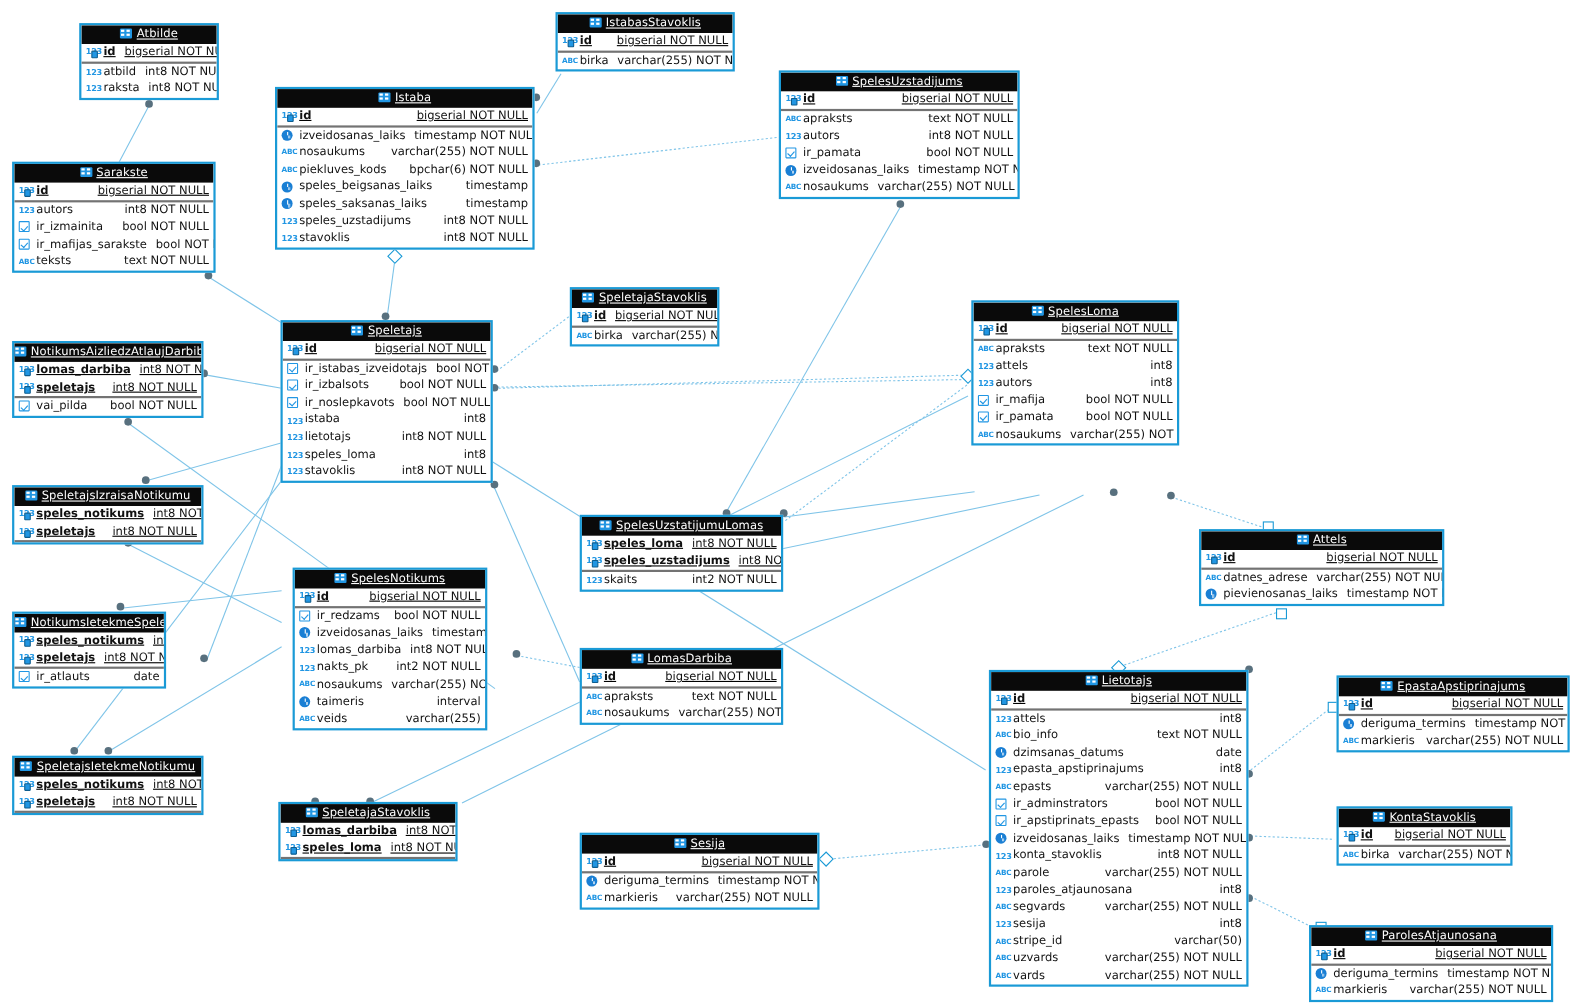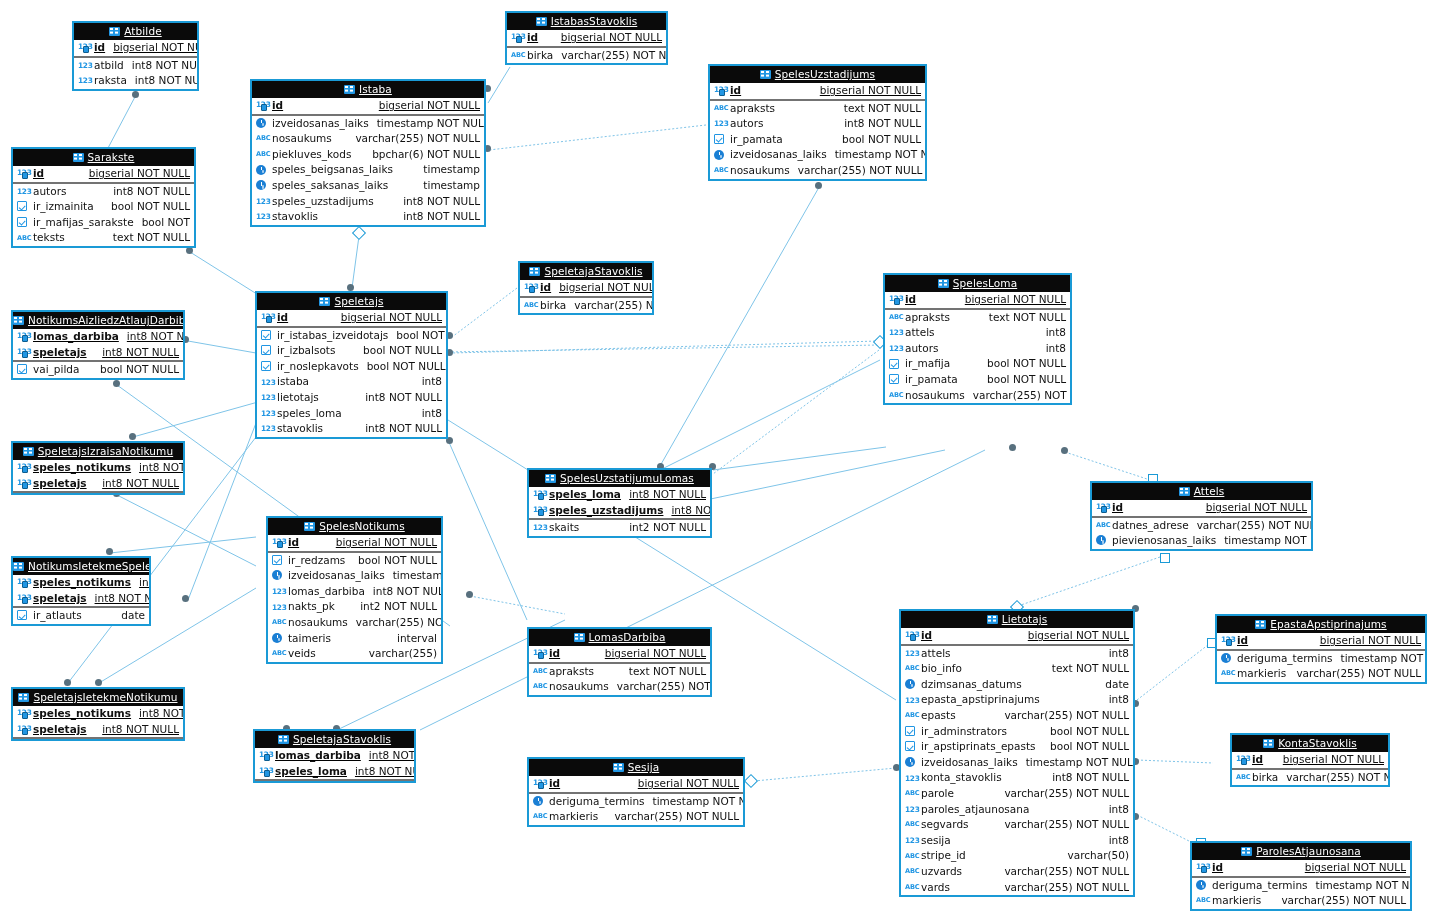--- a/index.html
+++ b/index.html
@@ -715,21 +715,21 @@
             <span class="nm">uzvards</span>
             <span class="ty">varchar(255) NOT NULL</span>
           </div>
           <div class="row">
             <span class="ico abc"></span>
             <span class="nm">vards</span>
             <span class="ty">varchar(255) NOT NULL</span>
           </div>
         </div>
       </div>
-      <div class="tbl" style="left: 527px; top: 627px; width: 185px;">
+      <div class="tbl" style="left: 527px; top: 589px; width: 185px;">
         <div class="tbl-hdr"><span class="hdr-ico"></span><span class="tname">LomasDarbiba</span></div>
         <div class="pk-sec">
           <div class="row pk">
             <span class="ico numpk"></span>
             <span class="nm">id</span>
             <span class="ty">bigserial NOT NULL</span>
           </div>
         </div>
         <div>
           <div class="row">
@@ -774,21 +774,21 @@
             <span class="nm">speles_notikums</span>
             <span class="ty">int8 NOT NULL</span>
           </div>
           <div class="row pk">
             <span class="ico numpk"></span>
             <span class="nm">speletajs</span>
             <span class="ty">int8 NOT NULL</span>
           </div>
         </div>
       </div>
-      <div class="tbl" style="left: 1215px; top: 733px; width: 160px; margin-left: 15px;">
+      <div class="tbl" style="left: 1215px; top: 733px; width: 160px;">
         <div class="tbl-hdr"><span class="hdr-ico"></span><span class="tname">KontaStavoklis</span></div>
         <div class="pk-sec">
           <div class="row pk">
             <span class="ico numpk"></span>
             <span class="nm">id</span>
             <span class="ty">bigserial NOT NULL</span>
           </div>
         </div>
         <div>
           <div class="row">

